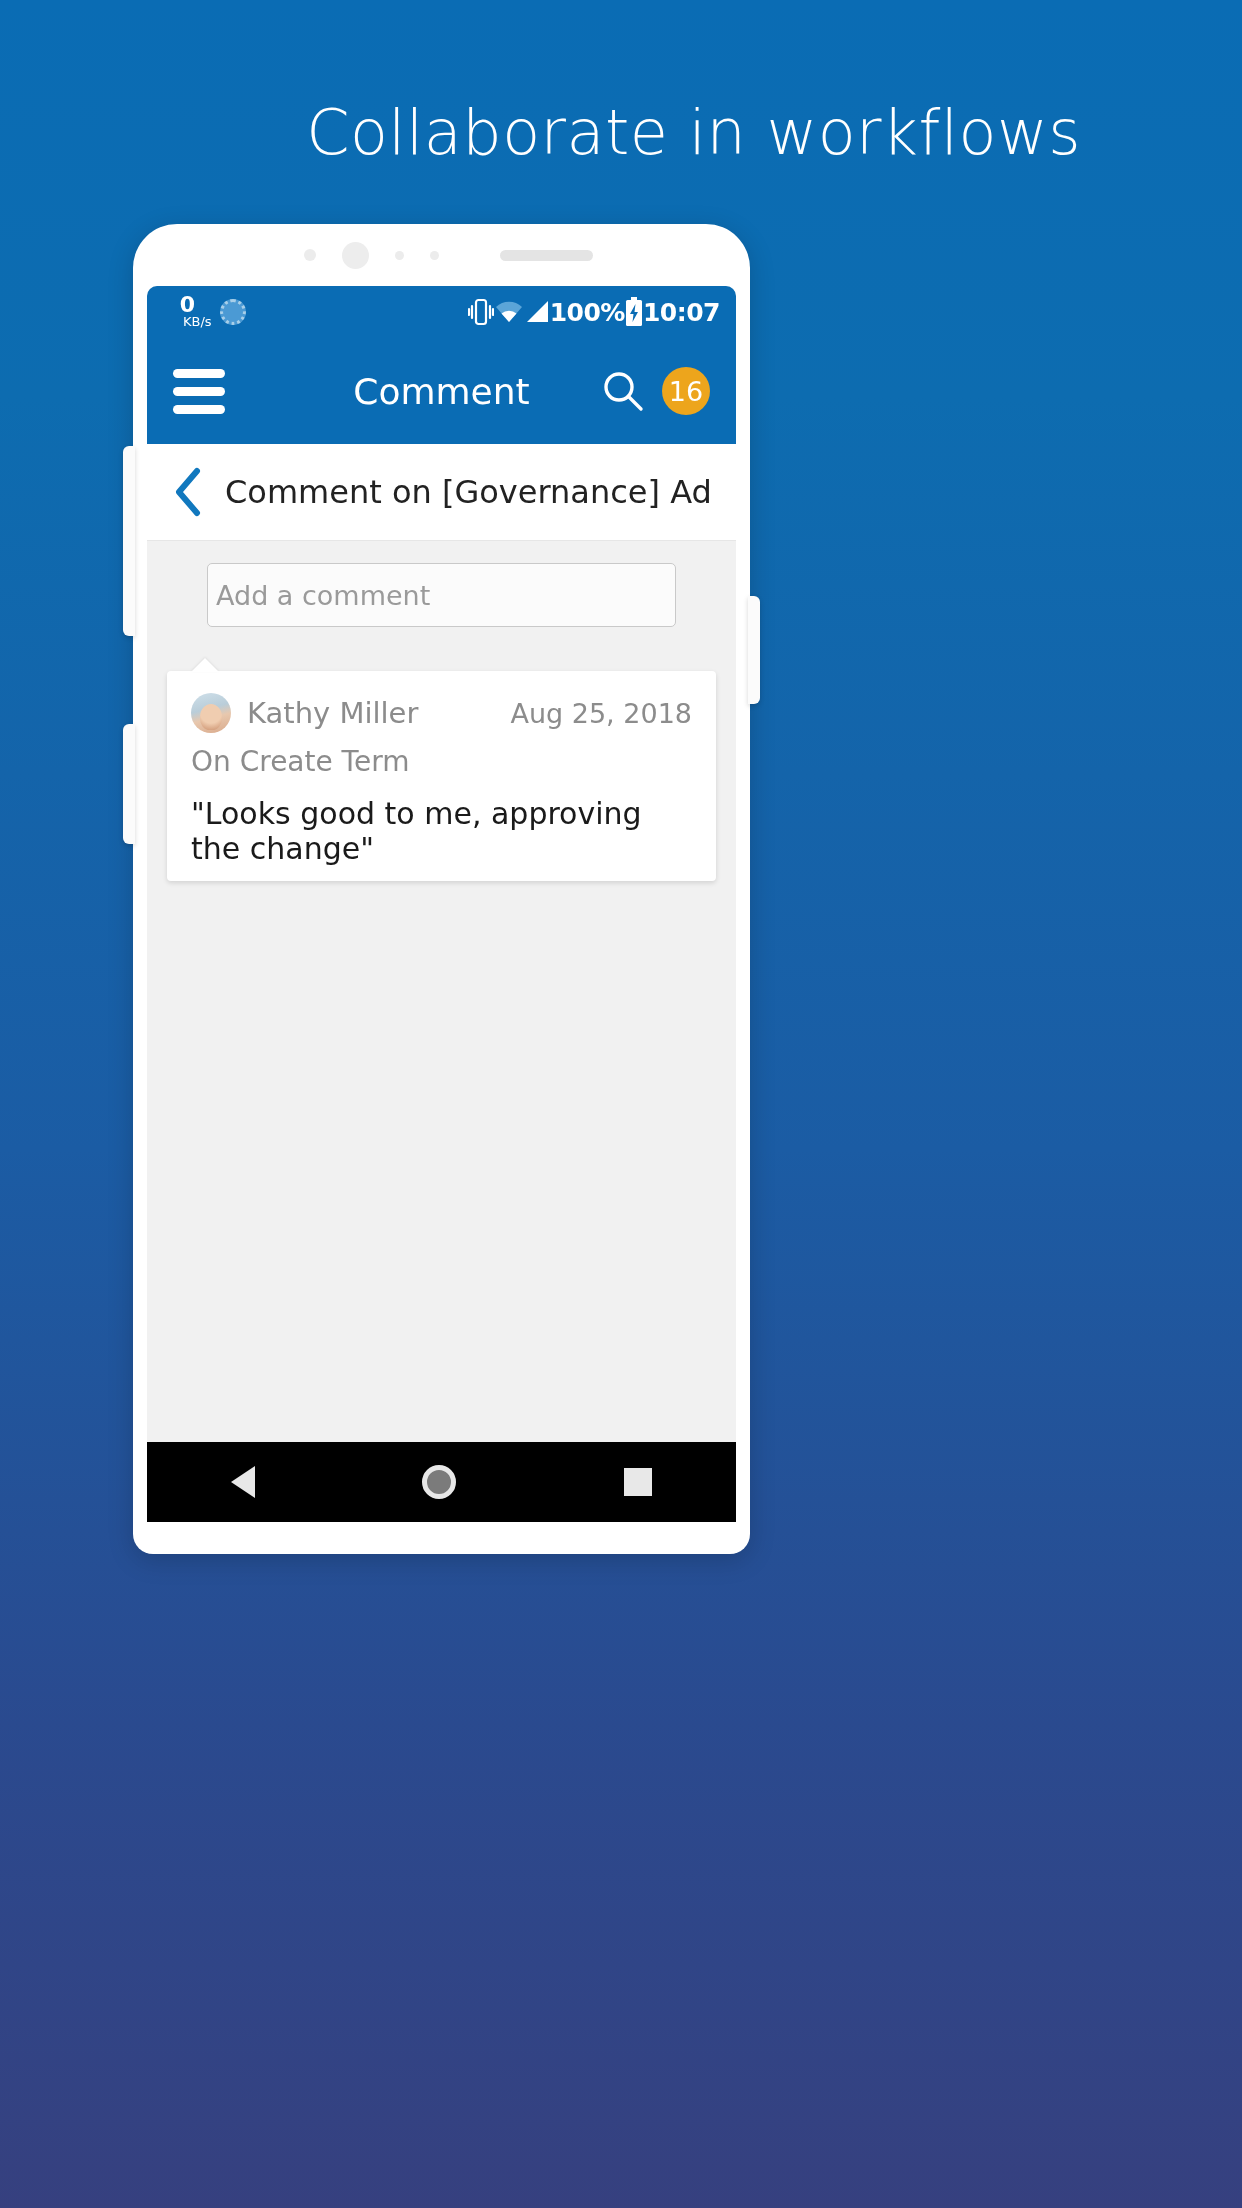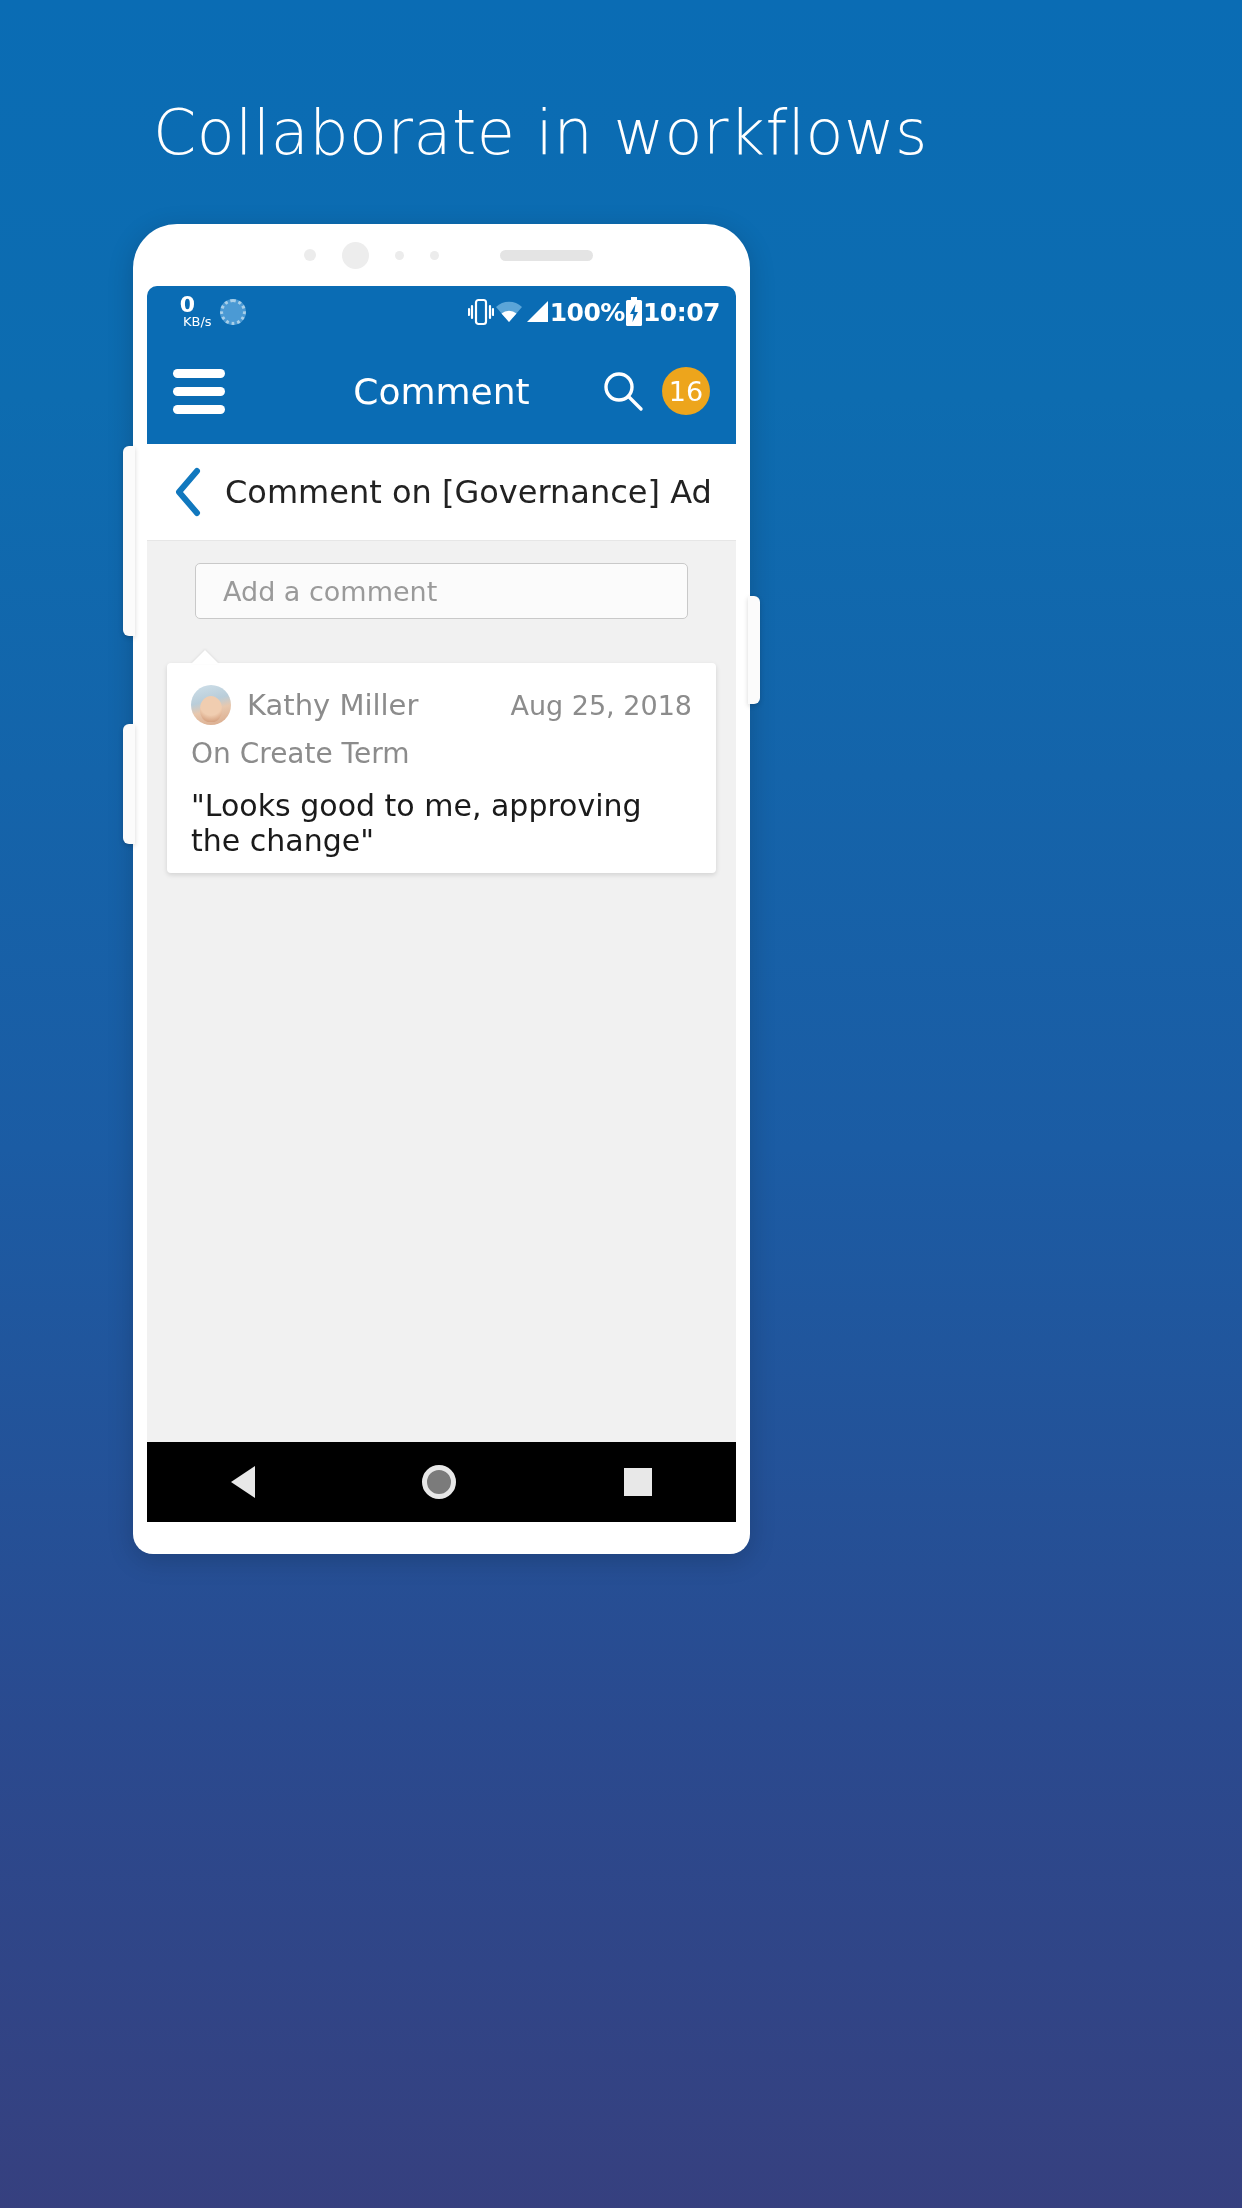--- a/index.html
+++ b/index.html
@@ -11,21 +11,21 @@
   body {
     background: linear-gradient(180deg, #0a6cb4 0%, #0d6cb0 18%, #1b5ca4 52%, #2a4a8f 78%, #36407f 100%);
     position: relative;
   }
 
   
   .headline {
     position: absolute;
     top: 0; left: 0; width: 1081px;
     padding-top: 96px;
-    text-align: center;
+    text-align: right;
     color: #ffffff;
     font-size: 62px;
     font-weight: 300;
     letter-spacing: 0.5px;
     font-family: "DejaVu Sans", sans-serif;
   }
 
   
   .phone {
     position: absolute;
@@ -122,27 +122,27 @@
   .subheader-title {
     font-size: 32px; color: #222222; font-weight: 400;
     white-space: nowrap; overflow: hidden;
     font-family: "DejaVu Sans", sans-serif;
   }
 
   
   .content { flex: 1; background: #f1f1f1; padding: 22px 0 0 0; overflow: hidden; }
 
   .comment-input {
-    margin: 0 48px;
-    height: 56px;
+    margin: 0 60px;
+    height: 64px;
     background: #fbfbfb;
     border: 1px solid #c9c9c9;
     border-radius: 5px;
     display: flex; align-items: center;
-    padding: 0 27px;
+    padding: 0 8px;
     font-size: 27px; color: #8a8a8a;
     font-family: "DejaVu Sans", sans-serif;
   }
   .comment-input input {
     border: none; outline: none; background: transparent;
     font-size: 27px; color: #8a8a8a; width: 100%;
     font-family: "DejaVu Sans", sans-serif;
   }
   .comment-input input::placeholder { color: #9a9a9a; }
 

